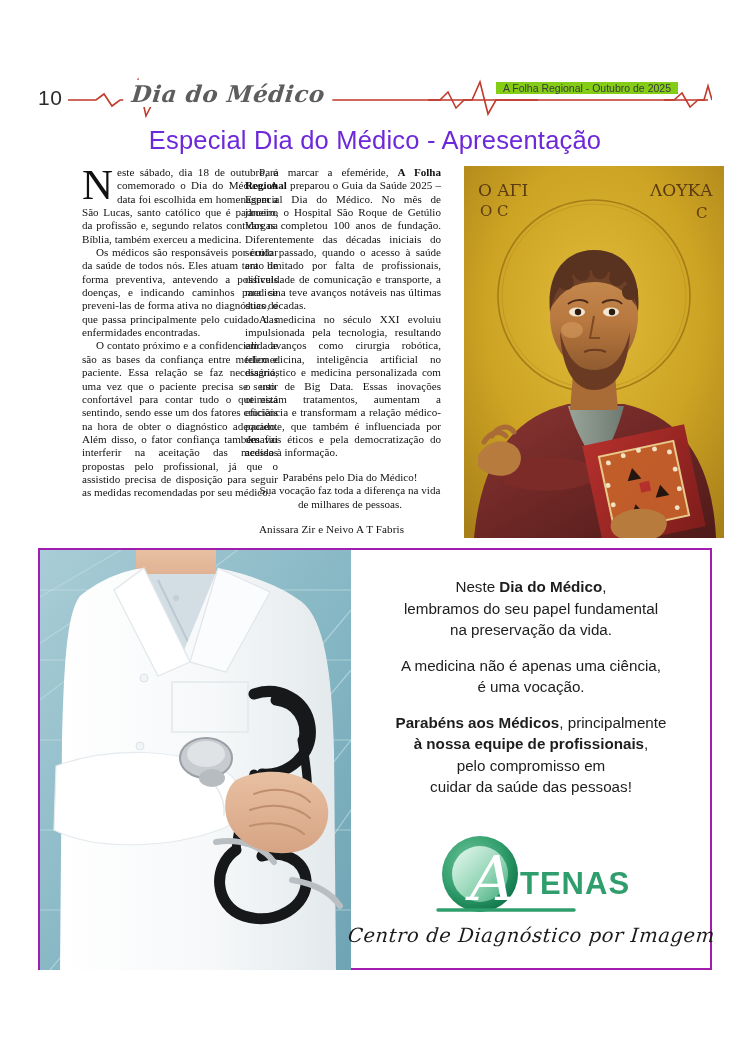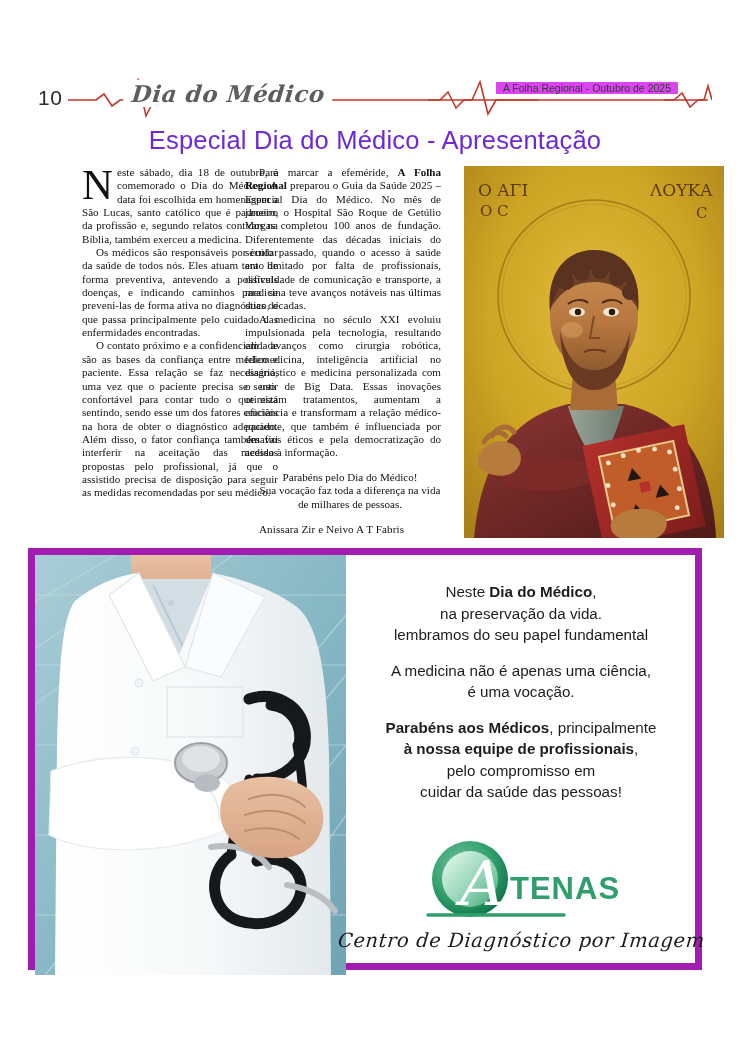--- a/index.html
+++ b/index.html
@@ -28,21 +28,21 @@
     font-family:"DejaVu Serif", serif;
     font-style:italic; font-size:23px; font-weight:bold;
     color:#5d5d5d; letter-spacing:.6px;
     background:#fff; padding:0 8px;
     transform:skewX(-6deg);
   }
   .mast-edition{
     position:absolute; right:34px; top:10px;
     font-family:"Liberation Sans", sans-serif;
     font-size:10.5px; color:#3a3a3a;
-    background:#d946ef; padding:0 7px;
+    background:#84cc16; padding:0 7px;
   }
 
   
   .headline{
     position:absolute; left:38px; top:126px; width:674px;
     text-align:center;
     font-family:"Liberation Sans", sans-serif;
     font-size:25.5px; font-weight:400; color:#6d28d9;
     letter-spacing:.2px;
   }
@@ -81,22 +81,22 @@
   .saint{
     position:absolute; left:452px; top:166px; width:260px; height:372px;
     overflow:hidden;
     background:#caa01d;
     margin-left:12px;
   }
   .saint svg{display:block;width:100%;height:100%;}
 
   
   .adbox{
-    position:absolute; left:28px; top:548px; width:674px; height:422px;
-    border:7px solid #a21caf; box-sizing:border-box;
+    position:absolute; left:38px; top:548px; width:674px; height:422px;
+    border:2px solid #a21caf; box-sizing:border-box;
     background:#fff;
   }
   .ad-photo{
     position:absolute; left:0; top:0; width:311px; height:420px;
     overflow:hidden; background:#8fc0cc;
   }
   .ad-photo svg{display:block;width:100%;height:100%;}
   .ad-right{
     position:absolute; left:312px; top:0; right:0; bottom:0;
     display:flex; flex-direction:column; align-items:center;
@@ -364,22 +364,22 @@
           <path d="M210,260 C232,252 256,256 270,268"></path>
           <path d="M210,276 C230,270 252,274 264,284"></path>
         </g>
       </svg>
     </div>
 
     <div class="ad-right">
 
       <div class="ad-block">
         <div class="ad-line"><span>Neste </span><b>Dia do Médico</b><span>,</span></div>
+        <div class="ad-line">lembramos do seu papel fundamental</div>
         <div class="ad-line">na preservação da vida.</div>
-        <div class="ad-line">lembramos do seu papel fundamental</div>
       </div>
 
       <div class="ad-block">
         <div class="ad-line">A medicina não é apenas uma ciência,</div>
         <div class="ad-line">é uma vocação.</div>
       </div>
 
       <div class="ad-block">
         <div class="ad-line"><b>Parabéns aos Médicos</b><span>, principalmente</span></div>
         <div class="ad-line"><b>à nossa equipe de profissionais</b><span>,</span></div>

